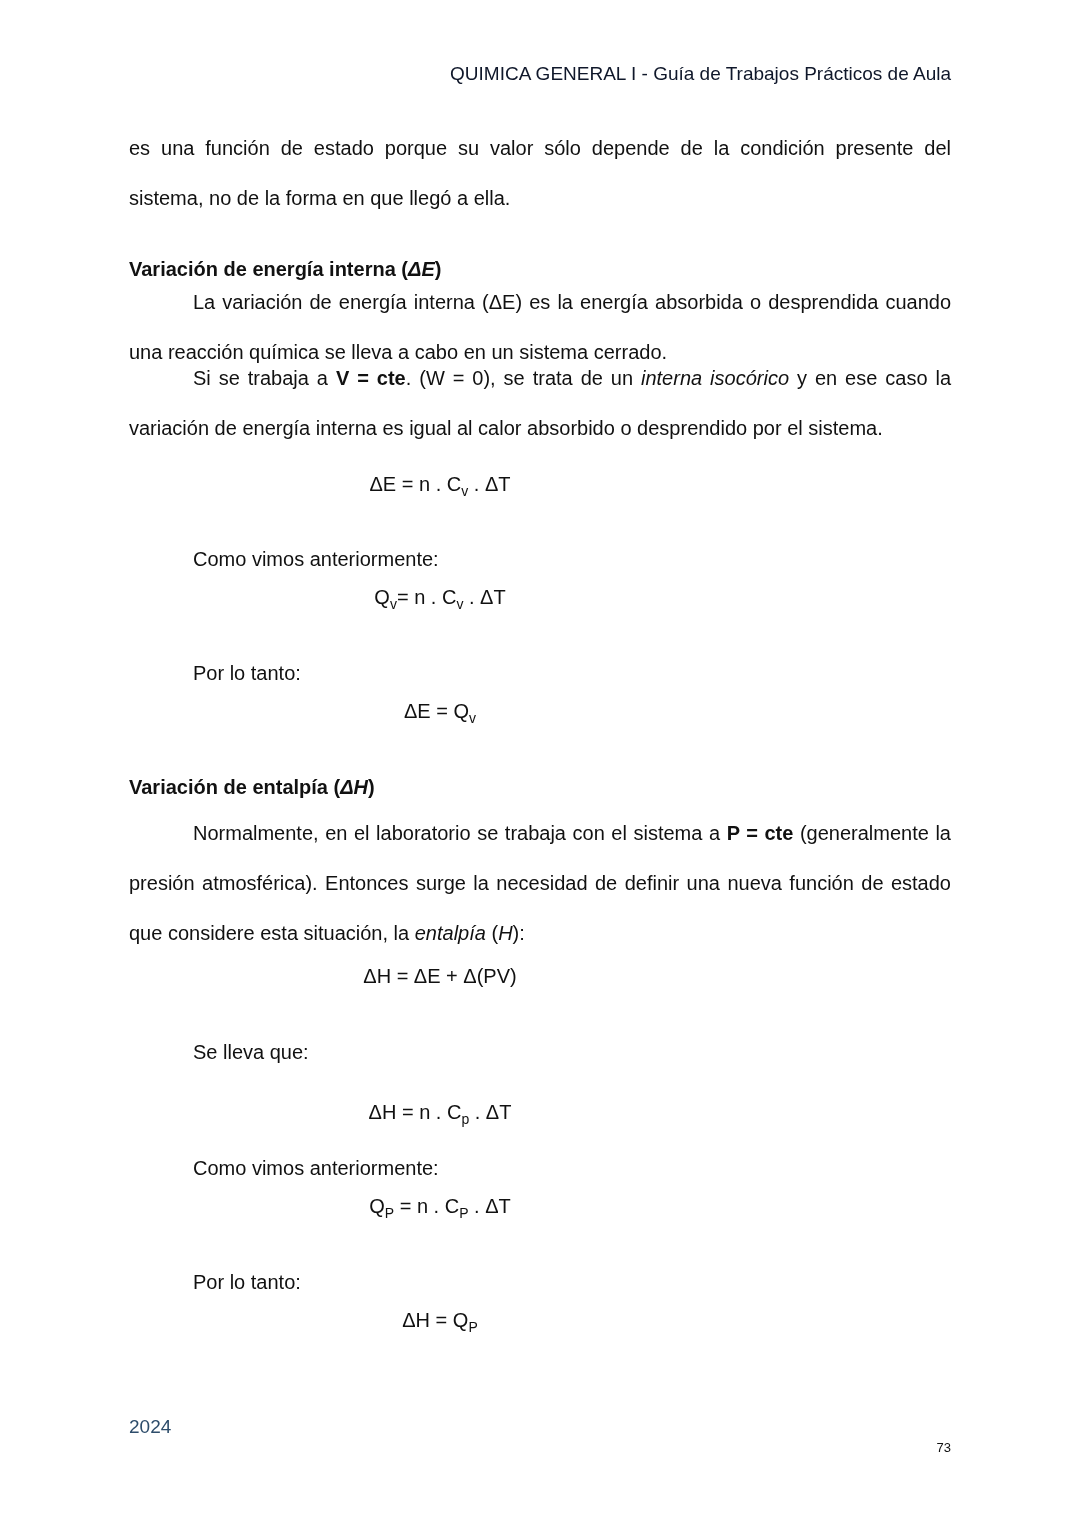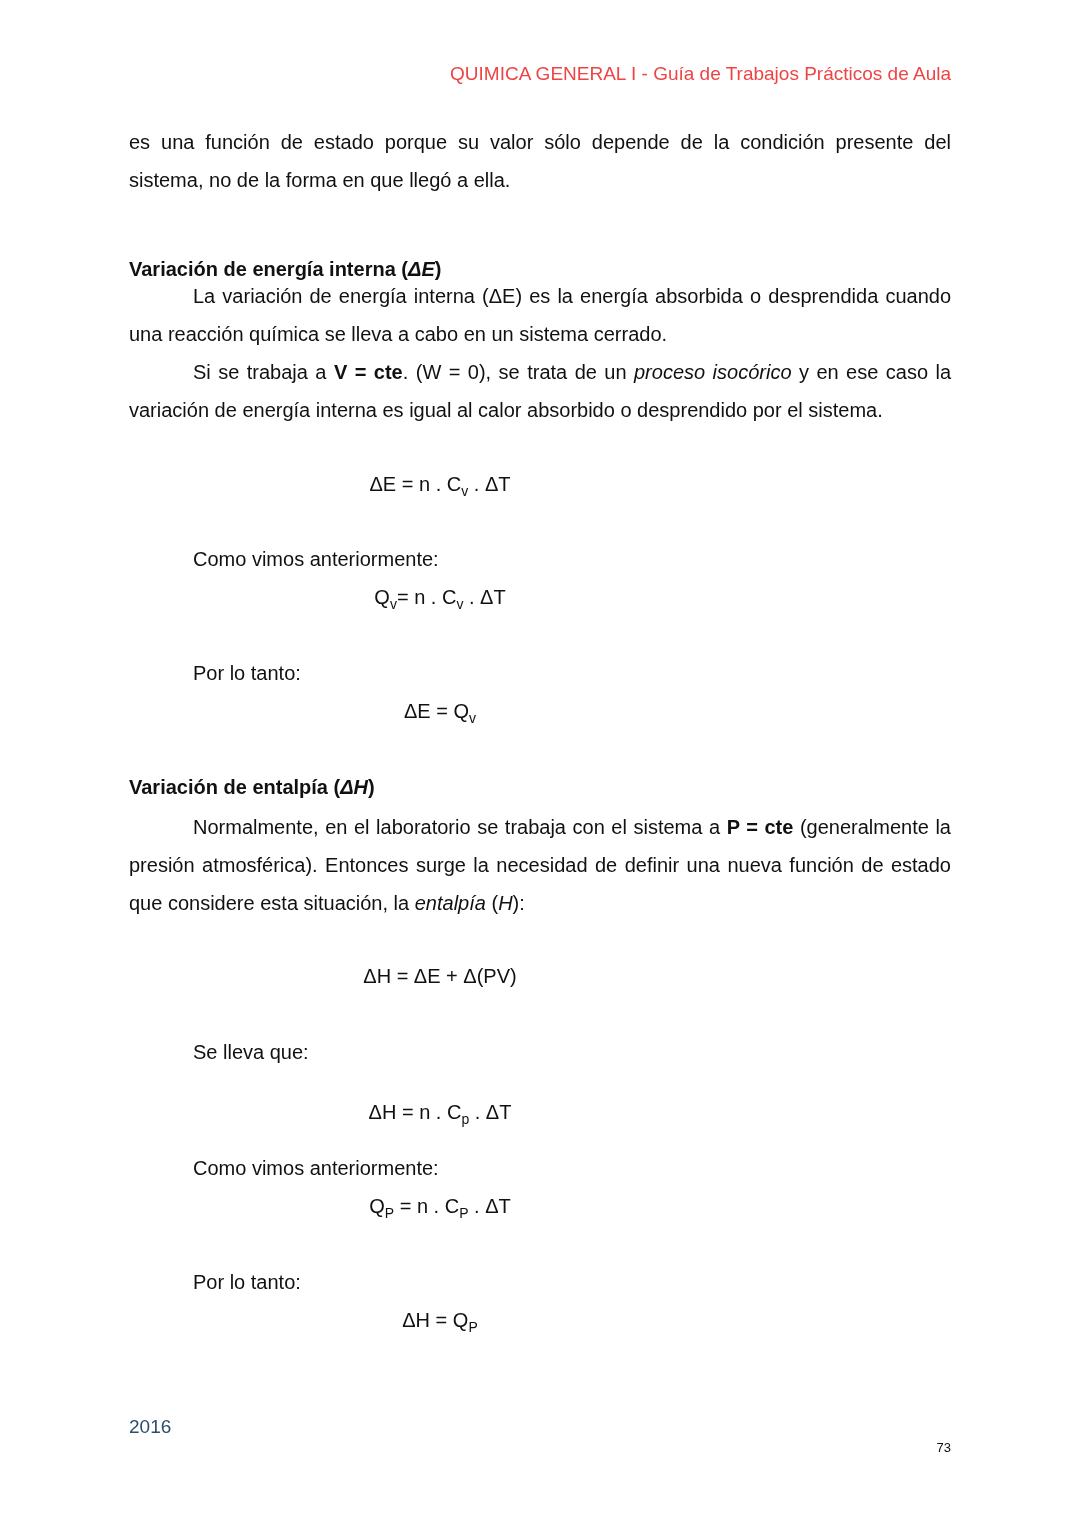--- a/index.html
+++ b/index.html
@@ -1,19 +1,19 @@
 <!DOCTYPE html>
 <html><head>
 <meta charset="utf-8">
 <style>
   html, body { margin: 0; padding: 0; background: #ffffff; }
   body { width: 1080px; height: 1527px; position: relative; overflow: hidden;
          font-family: "Liberation Sans", sans-serif; color: #111; }
-  .header { position: absolute; top: 63px; right: 129px; font-size: 19px; color: #ef4444; }
-  .para { position: absolute; left: 129px; width: 822px; font-size: 20px; line-height: 38px; text-align: justify; }
+  .header { position: absolute; top: 63px; right: 129px; font-size: 19px; color: #0f172a; }
+  .para { position: absolute; left: 129px; width: 822px; font-size: 20px; line-height: 50px; text-align: justify; }
   .indent { text-indent: 64px; }
   .heading { position: absolute; left: 129px; font-size: 20px; font-weight: bold; }
   .label { position: absolute; left: 193px; font-size: 20px; }
   .eq { position: absolute; left: 0; width: 880px; text-align: center; font-size: 20px; }
   .sub { font-size: 14px; position: relative; top: 5px; }
   .footer-year { position: absolute; left: 129px; top: 1416px; font-size: 19px; color: #2e4d6b; }
   .page-num { position: absolute; right: 129px; top: 1440px; font-size: 13px; }
   b { font-weight: bold; }
   i { font-style: italic; }
 </style>
@@ -21,21 +21,21 @@
 <body>
 
 <div class="header">QUIMICA GENERAL I - Guía de Trabajos Prácticos de Aula</div>
 
 <div class="para" style="top:123px;">es una función de estado porque su valor sólo depende de la condición presente del sistema, no de la forma en que llegó a ella.</div>
 
 <div class="heading" style="top:258px;"><span>Variación de energía interna (</span><i>ΔE</i><span>)</span></div>
 
 <div class="para indent" style="top:277px;">La variación de energía interna (ΔE) es la energía absorbida o desprendida cuando una reacción química se lleva a cabo en un sistema cerrado.</div>
 
-<div class="para indent" style="top:353px;"><span>Si se trabaja a </span><b>V = cte</b><span>. (W = 0), se trata de un </span><i>proceso isocórico</i><span> y en ese caso la variación de energía interna es igual al calor absorbido o desprendido por el sistema.</span></div>
+<div class="para indent" style="top:353px;"><span>Si se trabaja a </span><b>V = cte</b><span>. (W = 0), se trata de un </span><i>interna isocórico</i><span> y en ese caso la variación de energía interna es igual al calor absorbido o desprendido por el sistema.</span></div>
 
 <div class="eq" style="top:473px;"><span>ΔE = n . C</span><span class="sub">v</span><span> . ΔT</span></div>
 
 <div class="label" style="top:548px;">Como vimos anteriormente:</div>
 
 <div class="eq" style="top:586px;"><span>Q</span><span class="sub">v</span><span>= n . C</span><span class="sub">v</span><span> . ΔT</span></div>
 
 <div class="label" style="top:662px;">Por lo tanto:</div>
 
 <div class="eq" style="top:700px;"><span>ΔE =  Q</span><span class="sub">v</span></div>
@@ -51,14 +51,14 @@
 <div class="eq" style="top:1079px;margin-top:22px;"><span>ΔH = n . C</span><span class="sub">p</span><span> .  ΔT</span></div>
 
 <div class="label" style="top:1157px;">Como vimos anteriormente:</div>
 
 <div class="eq" style="top:1195px;"><span>Q</span><span class="sub">P</span><span> = n . C</span><span class="sub">P</span><span> .  ΔT</span></div>
 
 <div class="label" style="top:1271px;">Por lo tanto:</div>
 
 <div class="eq" style="top:1309px;"><span>ΔH = Q</span><span class="sub">P</span></div>
 
-<div class="footer-year">2016</div>
+<div class="footer-year">2024</div>
 <div class="page-num">73</div>
 
 </body></html>

